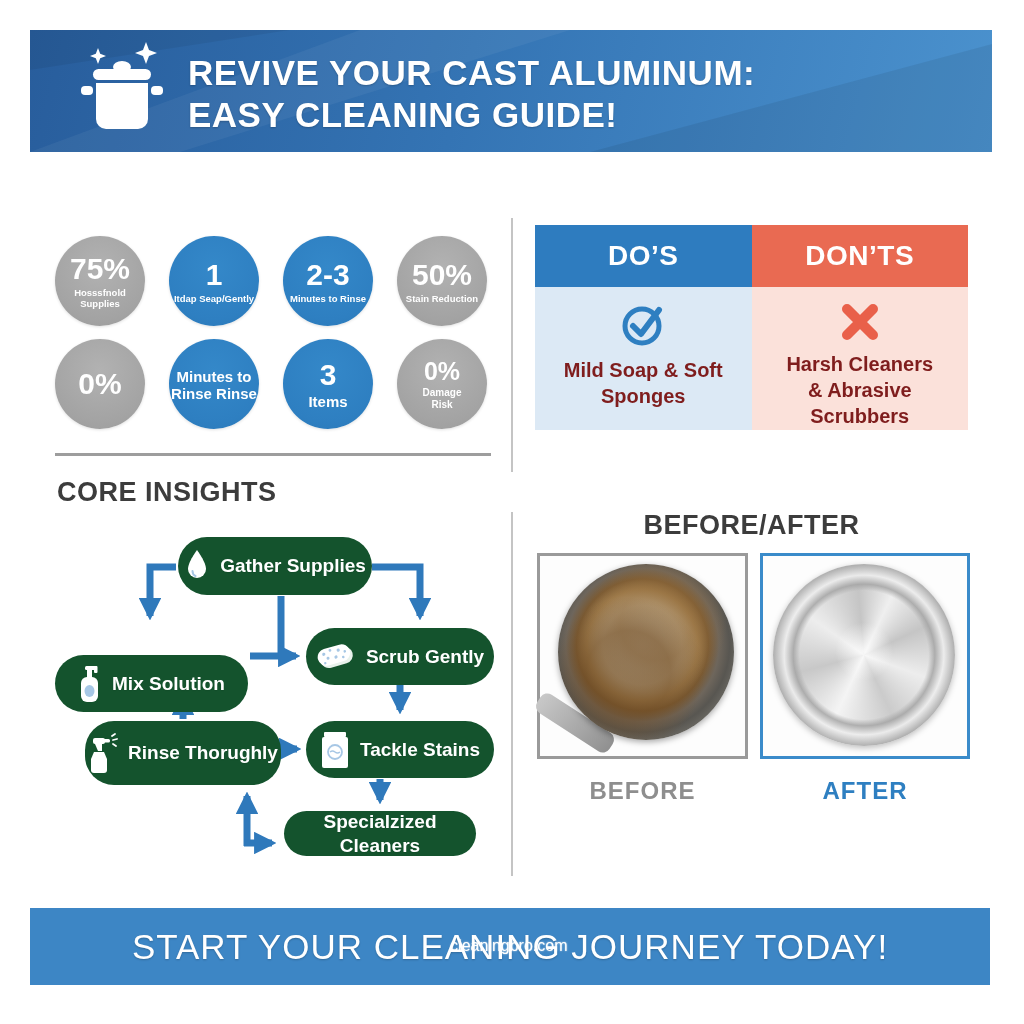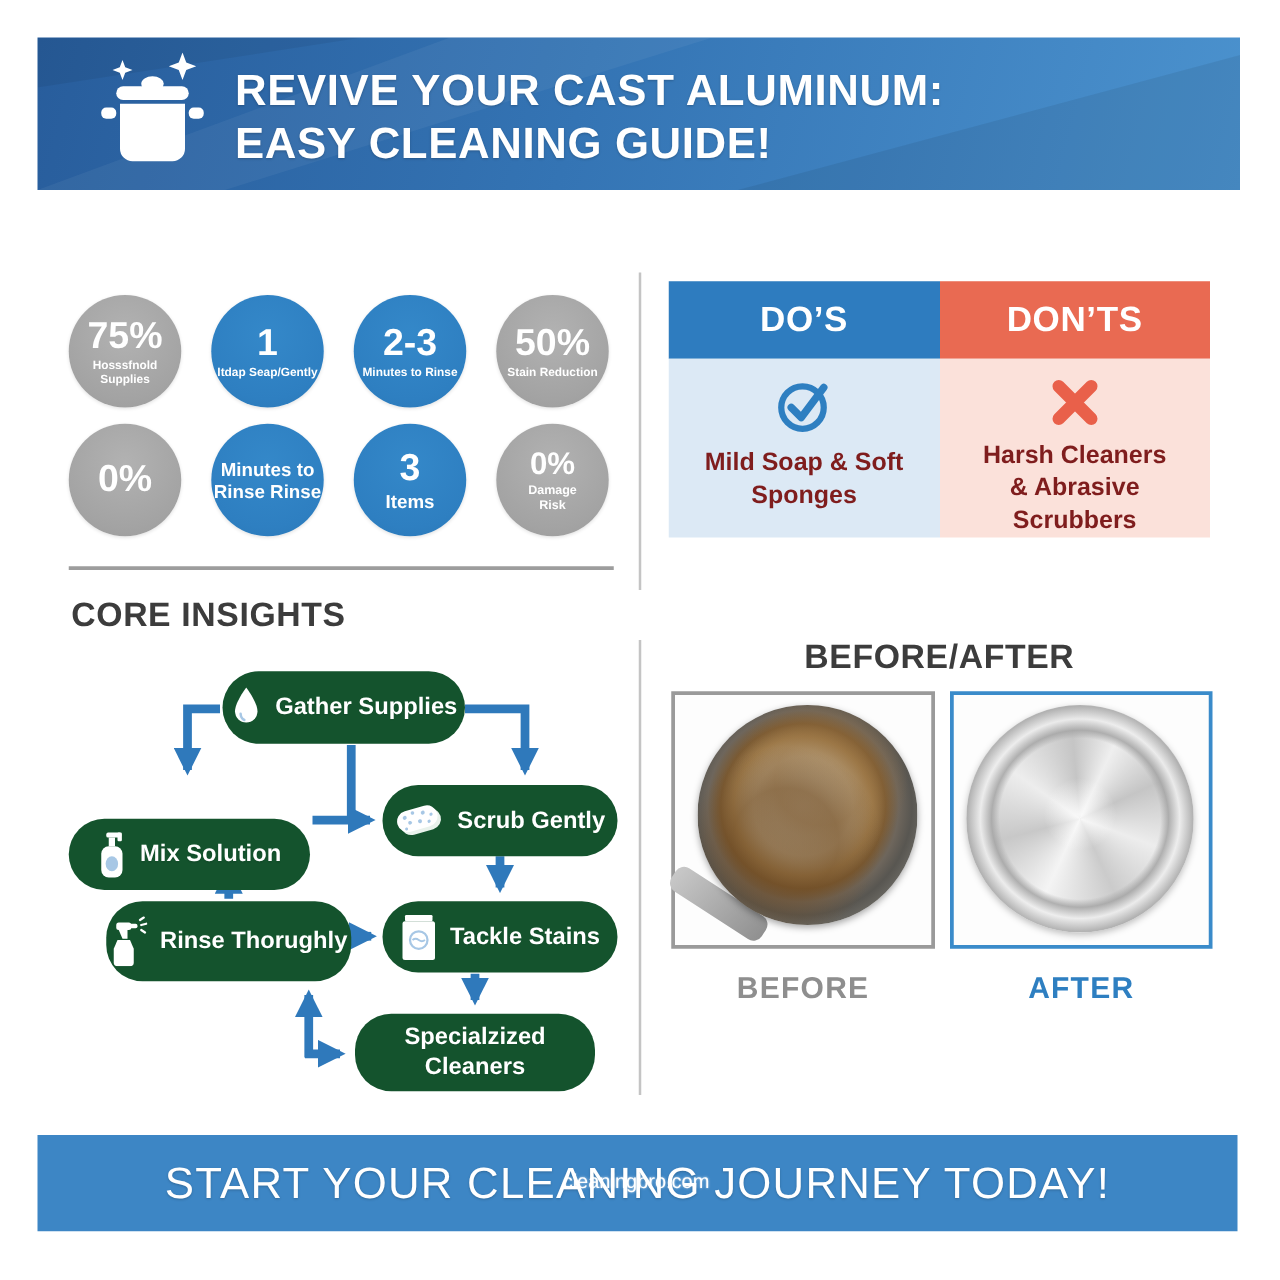--- a/index.html
+++ b/index.html
@@ -70,21 +70,21 @@
     position:absolute;background:#14532d;border-radius:29px;
     display:flex;align-items:center;justify-content:center;
     color:#ffffff;font-size:19px;font-weight:bold;text-shadow:0 1px 1px rgba(0,0,0,.08);
   }
   .flow-node .f-icon{flex:0 0 auto;display:flex;align-items:center;justify-content:center;margin-right:10px;}
   #n-gather{left:178px;top:537px;width:194px;height:58px;}
   #n-mix{left:55px;top:628px;width:193px;height:57px;margin-top:27px;}
   #n-scrub{left:306px;top:628px;width:188px;height:57px;}
   #n-rinse{left:85px;top:721px;width:196px;height:64px;}
   #n-tackle{left:306px;top:721px;width:188px;height:57px;}
-  #n-special{left:284px;top:811px;width:192px;height:62px;text-align:center;line-height:24px;}
+  #n-special{left:284px;top:811px;width:192px;height:45px;text-align:center;line-height:24px;}
   #n-special .f-label{max-width:140px;}
   
   #h-beforeafter{
     position:absolute;left:535px;top:510px;width:433px;text-align:center;
     color:#3c3c3c;font-size:27px;font-weight:bold;letter-spacing:0.5px;
   }
   .ba-box{position:absolute;top:553px;height:200px;background:#fdfdfd;}
   #box-before{left:537px;width:205px;border:3px solid #9a9a9a;}
   #box-after{left:760px;width:204px;border:3px solid #3a8bca;}
   .ba-label{position:absolute;top:777px;text-align:center;font-size:24px;font-weight:bold;letter-spacing:1px;}

